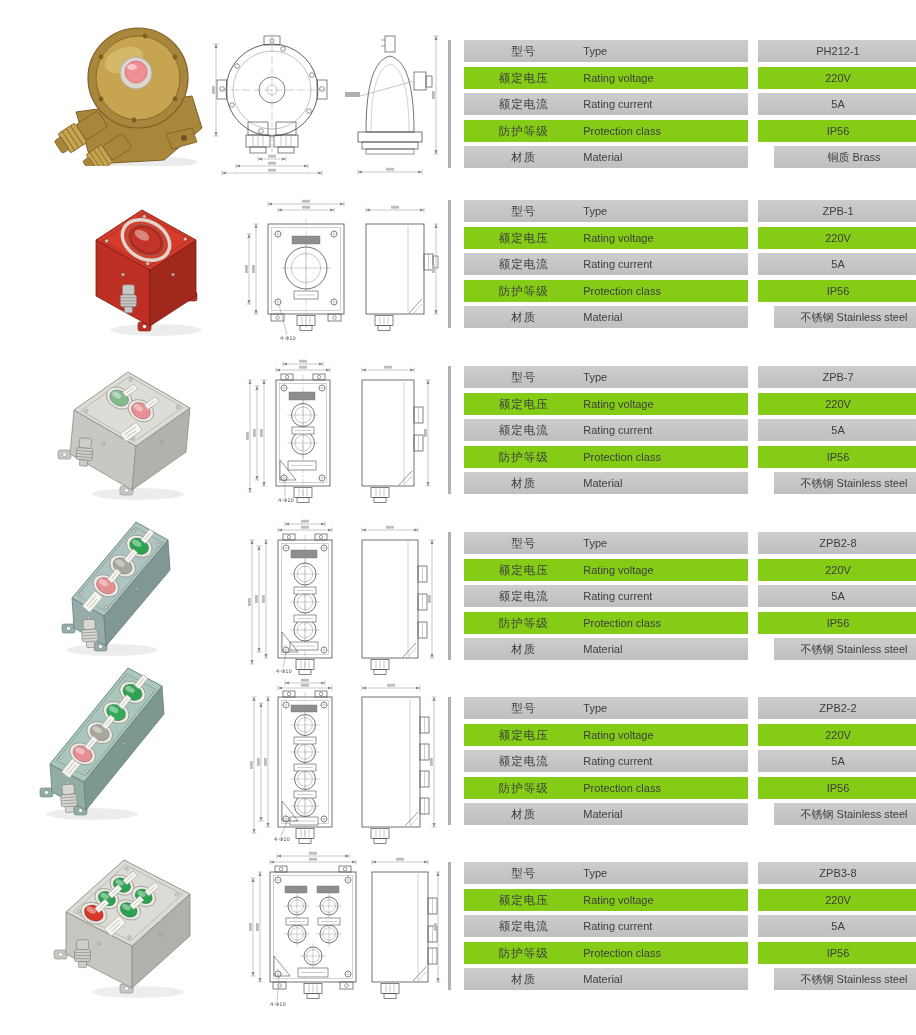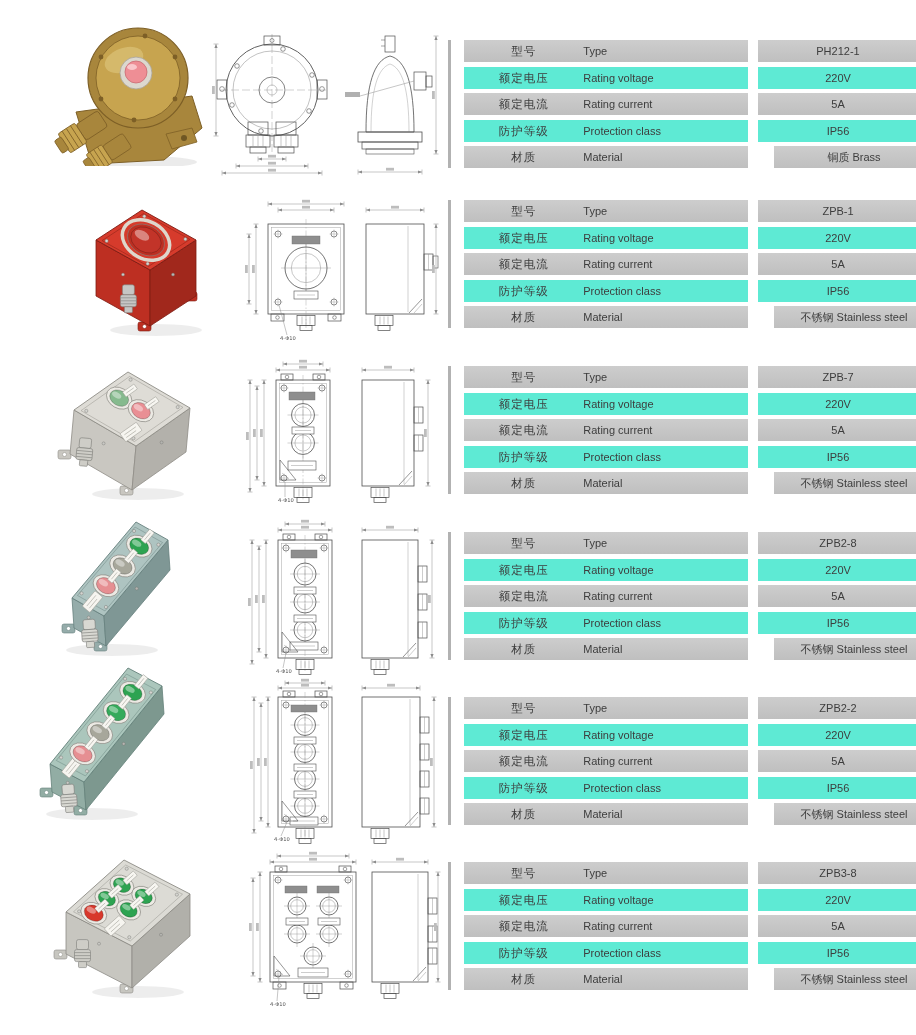--- a/index.html
+++ b/index.html
@@ -11,21 +11,21 @@
   .spec{position:absolute;display:flex;align-items:stretch;}
   .vbar{width:3px;background:#b2b2b2;margin-right:13px;}
   .rows{display:flex;flex-direction:column;}
   .srow{display:flex;height:22px;margin-bottom:4.5px;font-size:11px;color:#3d3d3d;line-height:22px;}
   .srow:last-child{margin-bottom:0;gap:16px;}
   .lbl{width:284px;display:flex;}
   .lbl .zh{width:42%;text-align:center;font-size:11.5px;letter-spacing:1px;}
   .lbl .en{width:58%;}
   .val{width:160px;margin-left:10px;text-align:center;}
   .srow.d .lbl,.srow.d .val{background:linear-gradient(180deg,#cdcdcd,#bfbfbf);}
-  .srow.l .lbl,.srow.l .val{background:#5eead4;}
+  .srow.l .lbl,.srow.l .val{background:#84cc16;}
   svg text{font-family:"DejaVu Sans",sans-serif;}
 </style>
 </head>
 <body>
 
 <div id="page">
   <section class="prow">
     <div class="photo-wrap" style="left: 34px; top: 16px; width: 160px; height: 150px;">
       <svg viewBox="0 0 160 150">
           <g>

